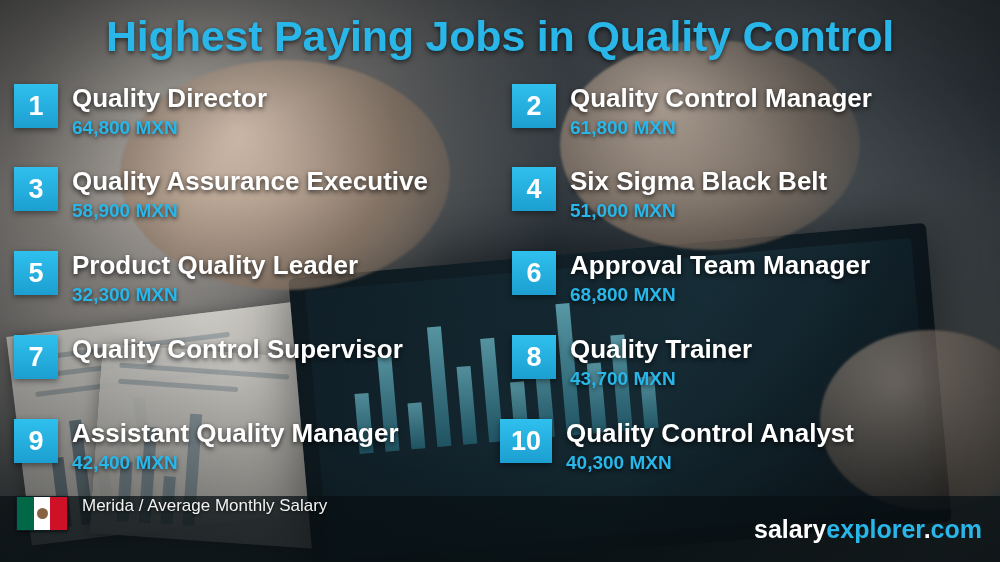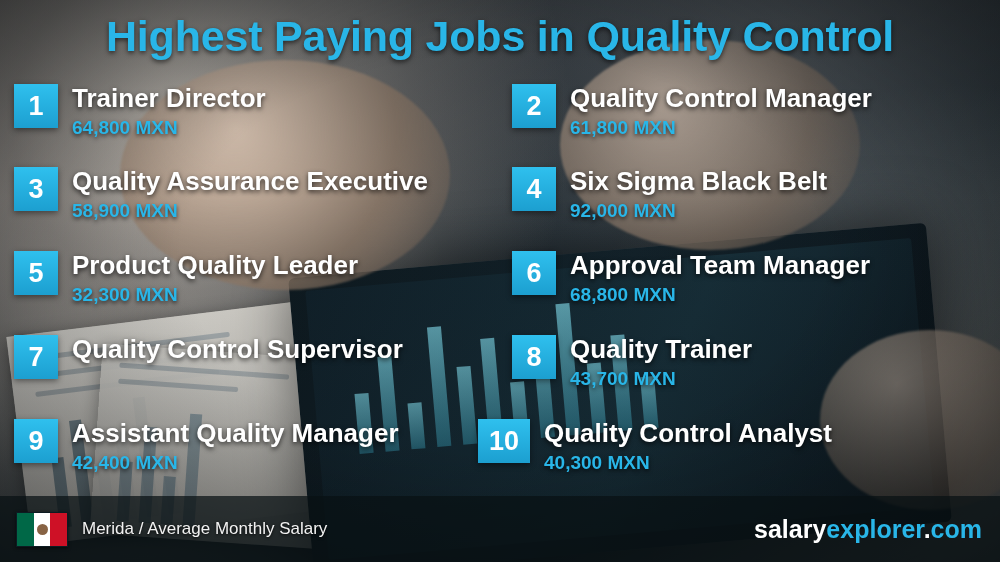--- a/index.html
+++ b/index.html
@@ -89,21 +89,21 @@
     text-shadow:0 2px 5px rgba(0,0,0,.75);white-space:nowrap;
   }
   .sal{
     margin-top:5px;color:#29b6e8;font-size:19px;font-weight:bold;
     text-shadow:0 2px 4px rgba(0,0,0,.7);white-space:nowrap;
   }
   
   .footer{
     position:absolute;left:0;bottom:0;width:1000px;height:66px;
     background:rgba(8,16,20,.72);
-    display:flex;align-items:center;
+    display:flex;align-items:flex-start;
   }
   .flag{
     position:relative;margin-left:16px;width:50px;height:33px;flex:0 0 auto;
     display:flex;border:1px solid #0d1b22;box-shadow:0 1px 3px rgba(0,0,0,.6);
   }
   .flag i{display:block;height:100%;flex:1 1 33.333%;}
   .flag .g{background:#006847;}
   .flag .w{background:#ffffff;}
   .flag .r{background:#ce1126;}
   .flag .emb{
@@ -178,21 +178,21 @@
 
   <div class="title-bar">
     <div class="title">Highest Paying Jobs in Quality Control</div>
   </div>
 
   <div class="grid">
 
     <div class="item" style="left:14px;top:6px;">
       <div class="rank">1</div>
       <div class="txt">
-        <div class="job">Trainer Director</div>
+        <div class="job">Quality Director</div>
         <div class="sal">64,800 MXN</div>
       </div>
     </div>
 
     <div class="item" style="left:512px;top:6px;">
       <div class="rank">2</div>
       <div class="txt">
         <div class="job">Quality Control Manager</div>
         <div class="sal">61,800 MXN</div>
       </div>
@@ -203,21 +203,21 @@
       <div class="txt">
         <div class="job">Quality Assurance Executive</div>
         <div class="sal">58,900 MXN</div>
       </div>
     </div>
 
     <div class="item" style="left:512px;top:89px;">
       <div class="rank">4</div>
       <div class="txt">
         <div class="job">Six Sigma Black Belt</div>
-        <div class="sal">92,000 MXN</div>
+        <div class="sal">51,000 MXN</div>
       </div>
     </div>
 
     <div class="item" style="left:14px;top:173px;">
       <div class="rank">5</div>
       <div class="txt">
         <div class="job">Product Quality Leader</div>
         <div class="sal">32,300 MXN</div>
       </div>
     </div>
@@ -246,21 +246,21 @@
     </div>
 
     <div class="item" style="left:14px;top:341px;">
       <div class="rank">9</div>
       <div class="txt">
         <div class="job">Assistant Quality Manager</div>
         <div class="sal">42,400 MXN</div>
       </div>
     </div>
 
-    <div class="item" style="left:478px;top:341px;">
+    <div class="item" style="left:500px;top:341px;">
       <div class="rank wide">10</div>
       <div class="txt">
         <div class="job">Quality Control Analyst</div>
         <div class="sal">40,300 MXN</div>
       </div>
     </div>
 
   </div>
 
   <div class="footer">

